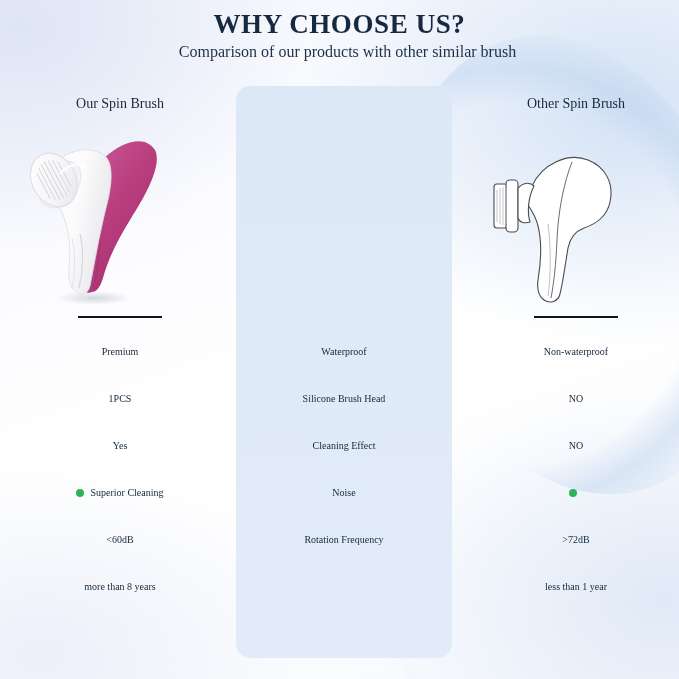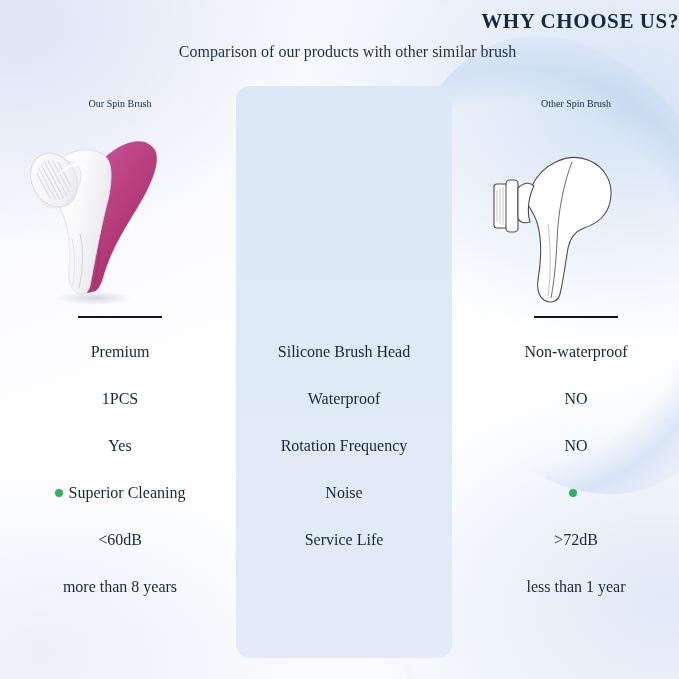--- a/index.html
+++ b/index.html
@@ -62,23 +62,23 @@
     height: 420px;
     background: radial-gradient(circle at 60% 40%, rgba(255,255,255,0.0) 54%, rgba(214,224,245,0.4) 66%, rgba(255,255,255,0.0) 80%);
   }
 
   
   .title {
     position: absolute;
     top: 9px;
     left: 0;
     width: 679px;
-    text-align: right;
+    text-align: center;
     font-family: "Liberation Serif", serif;
-    font-size: 21px;
+    font-size: 27px;
     font-weight: 700;
     letter-spacing: 0.6px;
     color: #16293f;
   }
   .subtitle {
     position: absolute;
     top: 43px;
     left: 8px;
     width: 679px;
     text-align: center;
@@ -105,21 +105,21 @@
     top: 92px;
     width: 224px;
   }
   .col-left  { left: 8px; }
   .col-mid   { left: 232px; width: 224px; }
   .col-right { left: 464px; width: 224px; }
 
   .col-head {
     text-align: center;
     font-family: "Liberation Serif", serif;
-    font-size: 10px;
+    font-size: 14px;
     color: #17293d;
     height: 24px;
     line-height: 24px;
   }
 
   
   .product-area {
     position: relative;
     height: 200px;
   }
@@ -134,21 +134,21 @@
   
   .rows {
     margin-top: 0;
   }
   .row {
     height: 47px;
     display: flex;
     align-items: center;
     justify-content: center;
     font-family: "Liberation Serif", serif;
-    font-size: 16px;
+    font-size: 10px;
     color: #15273b;
     text-align: center;
     line-height: 1.12;
     white-space: pre-line;
   }
   .row.two-line { line-height: 1.08; }
 
   .bullet {
     display: inline-block;
     width: 8px;
@@ -268,33 +268,33 @@
 
   <div class="col col-mid">
     <div class="col-head"></div>
 
     <div class="product-area"></div>
 
     <div style="height:2px;"></div>
 
     <div class="rows">
       <div class="row">
+        <span>Waterproof</span>
+      </div>
+      <div class="row">
         <span>Silicone Brush Head</span>
       </div>
       <div class="row">
-        <span>Waterproof</span>
+        <span>Cleaning Effect</span>
+      </div>
+      <div class="row">
+        <span>Noise</span>
       </div>
       <div class="row">
         <span>Rotation Frequency</span>
-      </div>
-      <div class="row">
-        <span>Noise</span>
-      </div>
-      <div class="row">
-        <span>Service Life</span>
       </div>
     </div>
   </div>
 
   <div class="col col-right">
     <div class="col-head">Other Spin Brush</div>
 
     <div class="product-area">
       <svg width="224" height="200" viewBox="0 0 224 200">
         <g fill="#ffffff" stroke="#4a4a52" stroke-width="1.1" stroke-linejoin="round">

